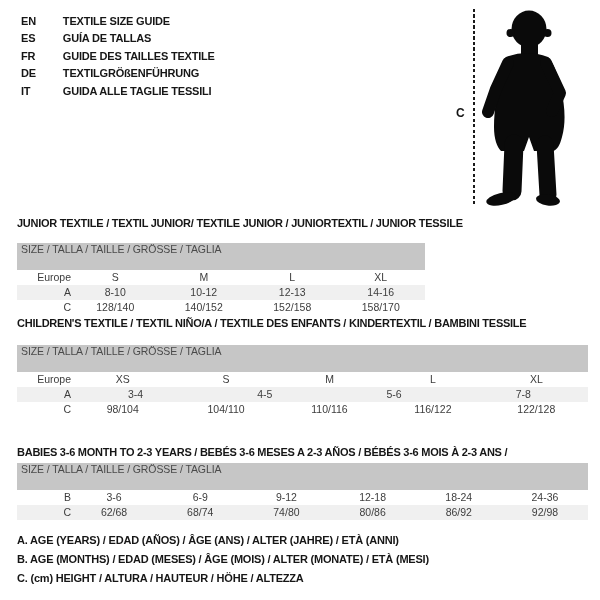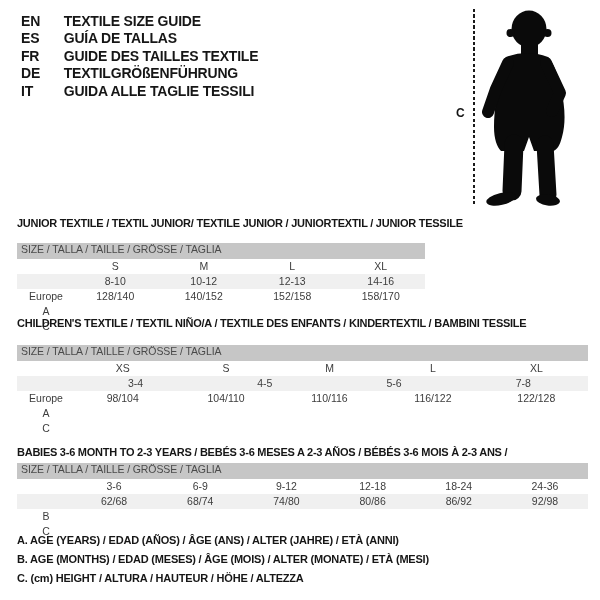--- a/index.html
+++ b/index.html
@@ -2,39 +2,39 @@
 <html><head>
 <meta charset="utf-8">
 <style>
   html,body{margin:0;padding:0;}
   body{
     width:600px;height:600px;position:relative;background:#ffffff;
     font-family:"Liberation Sans","DejaVu Sans",sans-serif;
     overflow:hidden;color:#161616;
   }
   
-  .lang-list{position:absolute;left:21px;top:13px;font-size:14px;font-weight:bold;
+  .lang-list{position:absolute;left:21px;top:13px;font-size:11px;font-weight:bold;
     letter-spacing:-0.2px;color:#161616;}
   .lang-row{height:17.4px;line-height:17.4px;white-space:nowrap;}
   .lang-code{display:inline-block;width:39px;}
   
   .measure-line{position:absolute;left:473px;top:9px;width:2px;height:198px;
     background:repeating-linear-gradient(#1a1a1a 0 3px,transparent 3px 5.5px);}
   .measure-label{position:absolute;left:456px;top:106px;font-size:12px;font-weight:bold;color:#161616;}
   .baby-svg{position:absolute;left:481px;top:9px;}
   
   .sec-title{position:absolute;left:17px;font-size:11px;font-weight:bold;
     letter-spacing:-0.25px;color:#161616;white-space:nowrap;line-height:17.5px;}
   
   .tbl{position:absolute;left:17px;font-size:10.5px;color:#3d3d3d;}
-  .t-bar{height:16px;line-height:13px;background:#c6c6c6;color:#4a4a4a;
+  .t-bar{height:27px;line-height:13px;background:#c6c6c6;color:#4a4a4a;
     padding-left:4px;box-sizing:border-box;letter-spacing:-0.1px;}
   .t-row{display:flex;height:15px;line-height:15px;}
   .t-row.alt{background:#f0f0f0;}
-  .t-label{width:54px;box-sizing:border-box;padding-left:4px;flex:none;text-align:center;margin-top:30px;}
+  .t-label{width:54px;box-sizing:border-box;padding-left:4px;flex:none;text-align:right;}
   .t-cell{flex:1;text-align:center;}
   
   .footnotes{position:absolute;left:17px;top:531px;font-size:11px;font-weight:bold;
     letter-spacing:-0.2px;color:#161616;}
   .footnotes div{height:19px;line-height:19px;white-space:nowrap;}
 </style>
 </head>
 <body>
 
 <div class="lang-list">

